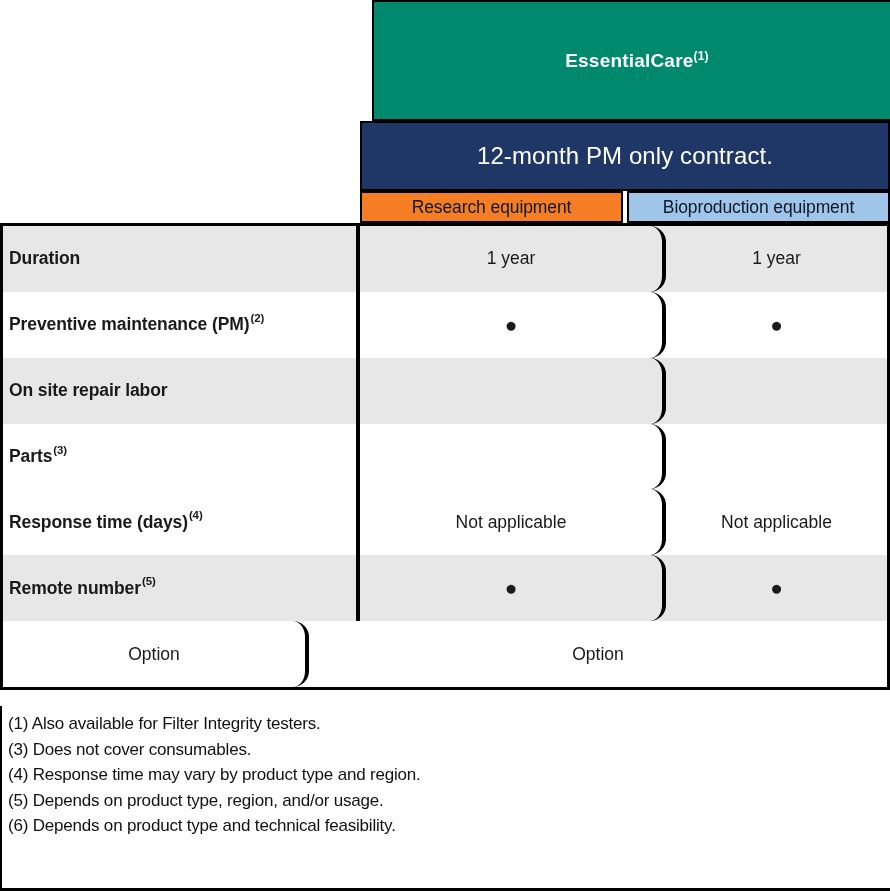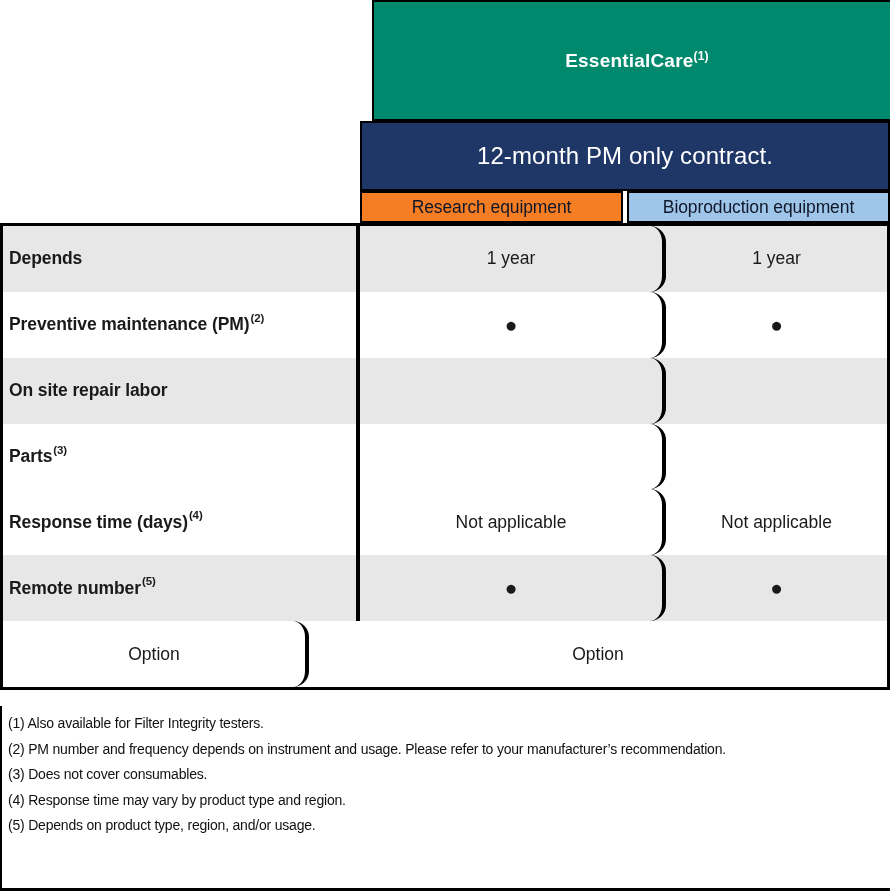--- a/index.html
+++ b/index.html
@@ -53,21 +53,21 @@
     border-radius:16px;
   }
   .c-val.last{flex:1;border-right:none;}
   .c-val.dot{font-size:21px;}
   .sup{font-size:11.5px;font-weight:bold;position:relative;top:-7px;margin-left:1px;white-space:nowrap;}
   
   .footnotes{
     position:absolute;left:0;top:706px;width:890px;height:185px;
     box-sizing:border-box;border-left:2px solid #000;border-bottom:3px solid #000;
     padding:5px 12px 16px 6px;
-    font-size:14px;line-height:25.5px;letter-spacing:-0.2px;color:#111;
+    font-size:17px;line-height:25.5px;letter-spacing:-0.2px;color:#111;
   }
 </style>
 </head>
 <body>
 
 <div class="teal-banner">
   <span class="title"><span>EssentialCare</span><span class="sup-w">(1)</span></span>
 </div>
 <div class="navy-banner">
   <span>12-month PM only contract.</span>
@@ -76,21 +76,21 @@
   <span>Research equipment</span>
 </div>
 <div class="col-head bio">
   <span>Bioproduction equipment</span>
 </div>
 
 <div class="ctable">
 
   <div class="trow gray">
     <div class="c-label">
-        <span>Depends</span>
+        <span>Duration</span>
         <span class="sup"></span>
       </div>
     <div class="c-val">1 year</div>
     <div class="c-val last">1 year</div>
   </div>
 
   <div class="trow white">
     <div class="c-label">
         <span>Preventive maintenance (PM)</span>
         <span class="sup">(2)</span>
@@ -138,17 +138,17 @@
 
   <div class="trow white">
     <div class="c-val">Option</div>
     <div class="c-val last">Option</div>
   </div>
 
 </div>
 
 <div class="footnotes">
   <div class="fn">(1) Also available for Filter Integrity testers.</div>
-  <div class="fn">(2) PM number and frequency depends on instrument and usage. Please refer to your manufacturer’s recommendation.</div>
   <div class="fn">(3) Does not cover consumables.</div>
   <div class="fn">(4) Response time may vary by product type and region.</div>
   <div class="fn">(5) Depends on product type, region, and/or usage.</div>
+  <div class="fn">(6) Depends on product type and technical feasibility.</div>
 </div>
 
 </body></html>

